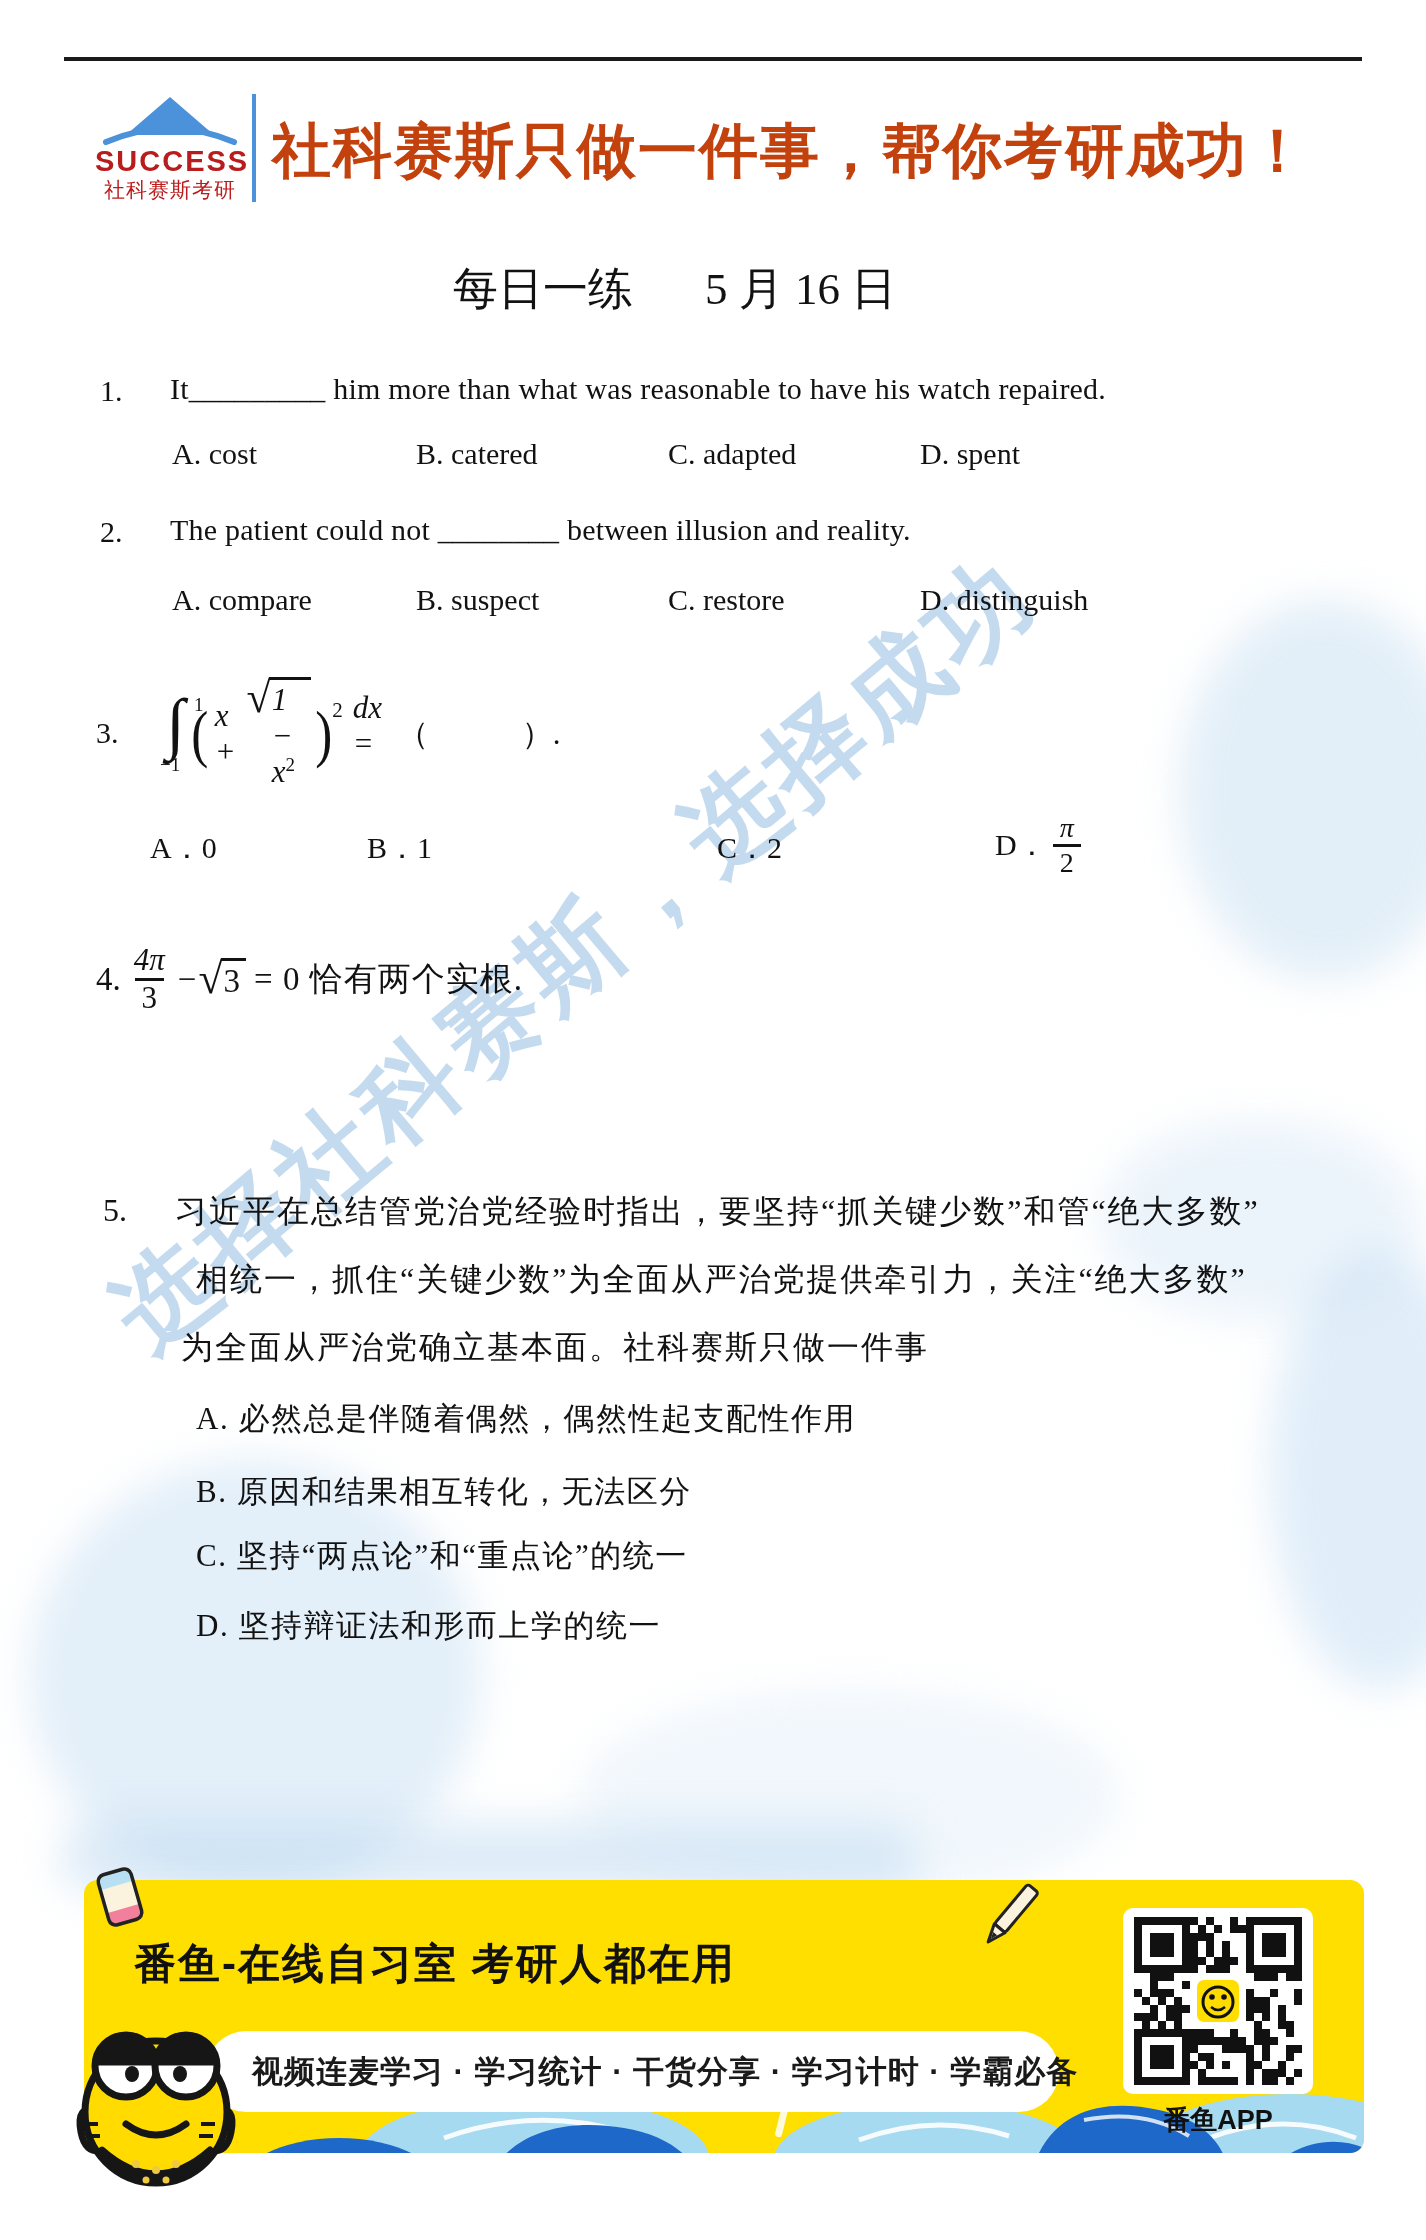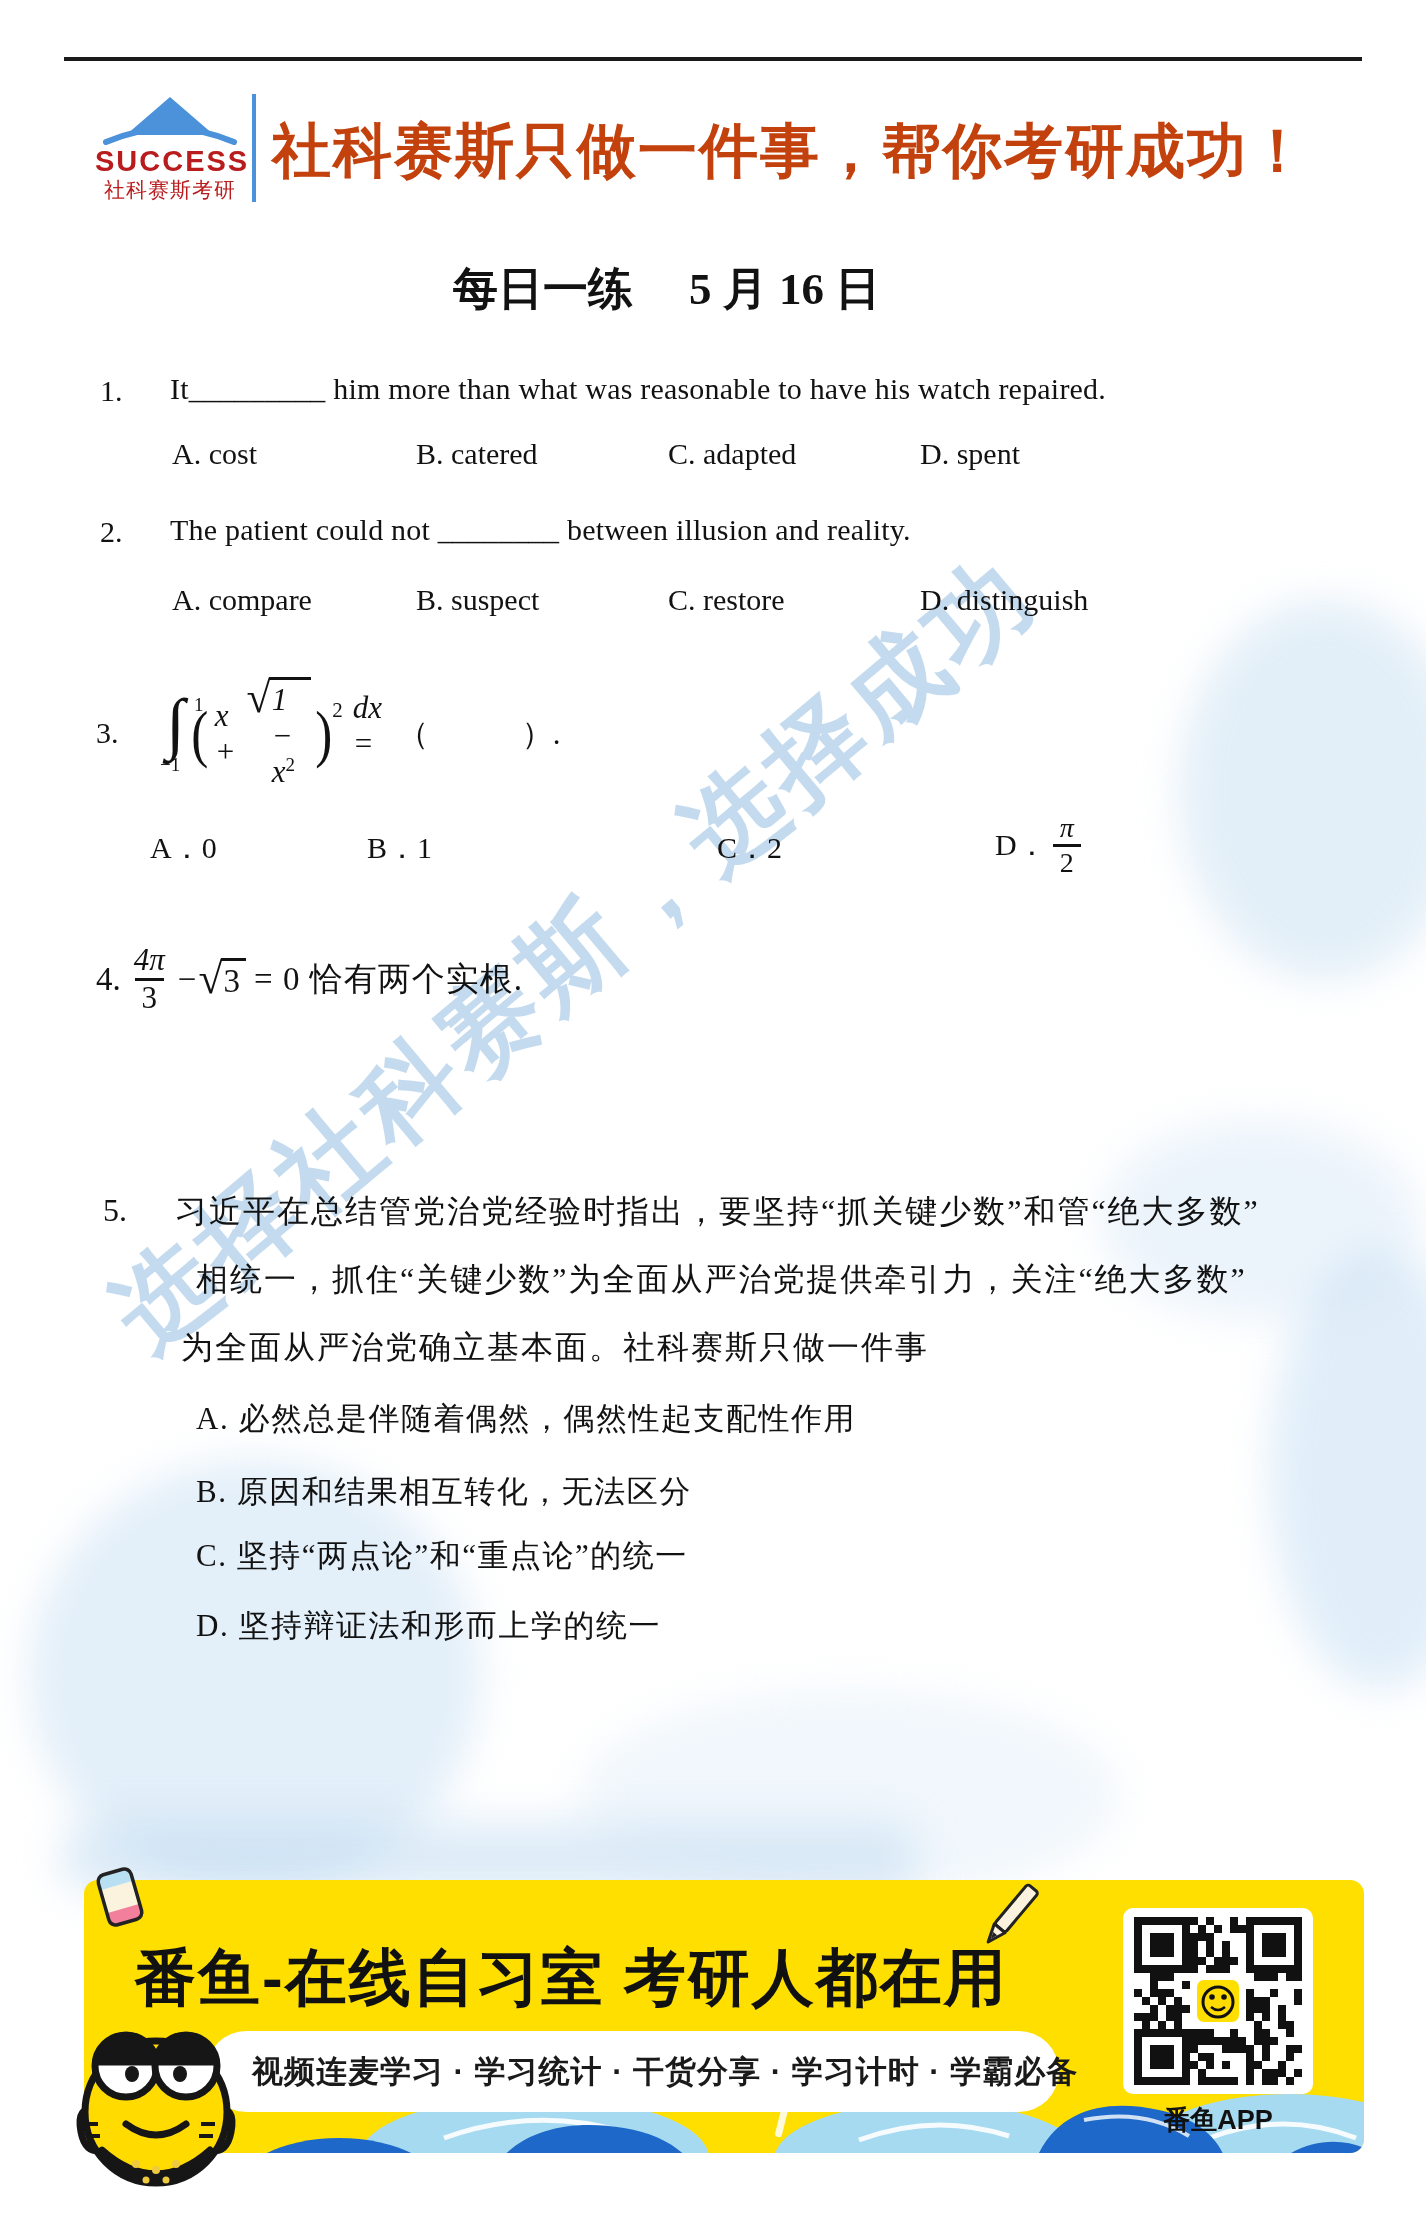--- a/index.html
+++ b/index.html
@@ -20,21 +20,21 @@
   .z2{position:absolute;z-index:2;}
   
   .top-rule{left:64px;top:57px;width:1298px;height:3.5px;background:#1a1a1a;}
   .logo{left:95px;top:95px;width:150px;text-align:center;font-family:"Liberation Sans","DejaVu Sans",sans-serif;color:#b91c1c;}
   .logo .brand{font-size:29px;font-weight:800;letter-spacing:2px;line-height:1.0;margin-top:-2px;}
   .logo .brand-sub{font-size:21px;font-weight:400;margin-top:0;letter-spacing:1px;}
   .divider{left:252px;top:94px;width:4px;height:108px;background:#4b92da;}
   .slogan{left:272px;top:112px;font-family:"Liberation Sans","DejaVu Sans",sans-serif;
      font-weight:900;font-size:59px;letter-spacing:2px;color:#c2410c;white-space:nowrap;}
   
-  .title{left:453px;top:259px;display:flex;gap:56px;font-size:45px;font-weight:700;white-space:nowrap;}
+  .title{left:453px;top:259px;display:flex;gap:72px;font-size:45px;font-weight:400;white-space:nowrap;}
   
   .qnum{position:absolute;font-size:30px;}
   .stem{position:absolute;font-size:30px;letter-spacing:.2px;white-space:nowrap;}
   .opts{position:absolute;left:0;width:1426px;height:46px;font-size:30px;}
   .opts span{position:absolute;white-space:pre;}
   .opt-a{left:172px;} .opt-b{left:416px;} .opt-c{left:668px;} .opt-d{left:920px;}
   .q3o-a{left:150px;} .q3o-b{left:367px;} .q3o-c{left:717px;}
   
   .math-row{position:absolute;display:flex;align-items:center;font-size:31px;}
   .int-wrap{position:relative;width:52px;height:84px;}
@@ -50,21 +50,21 @@
   .pow2{font-size:21px;position:relative;top:-24px;left:-2px;}
   .frac{display:inline-flex;flex-direction:column;align-items:center;line-height:1.12;vertical-align:middle;margin:0 6px;}
   .frac .fnum{padding:0 7px;}
   .frac .fden{border-top:3px solid #121212;padding:0 7px;}
   .cn{letter-spacing:2px;white-space:nowrap;}
   .q5line{position:absolute;font-size:32px;letter-spacing:2px;white-space:nowrap;}
   .q5opt{position:absolute;left:196px;font-size:31px;letter-spacing:1.5px;white-space:nowrap;}
   
   .banner{left:84px;top:1880px;width:1280px;height:273px;background:#ffdf00;border-radius:14px;overflow:hidden;}
   .headline{position:absolute;left:50px;top:56px;font-family:"Liberation Sans","DejaVu Sans",sans-serif;
-     font-weight:900;font-size:62px;letter-spacing:2px;color:#111;white-space:nowrap;z-index:3;}
+     font-weight:900;font-size:42px;letter-spacing:2px;color:#111;white-space:nowrap;z-index:3;}
   .pill{position:absolute;left:122px;top:151px;width:853px;height:81px;background:#fff;border-radius:42px;
      display:flex;align-items:center;padding-left:46px;box-sizing:border-box;z-index:3;}
   .pill .feat{font-family:"Liberation Sans","DejaVu Sans",sans-serif;font-weight:700;font-size:31px;
      color:#1a1a1a;letter-spacing:1px;white-space:nowrap;}
   .qr-card{position:absolute;left:1039px;top:28px;width:190px;height:186px;background:#fff;border-radius:10px;
      display:flex;align-items:center;justify-content:center;z-index:3;}
   .app-label{position:absolute;left:1039px;top:222px;width:190px;text-align:center;
      font-family:"Liberation Sans","DejaVu Sans",sans-serif;font-weight:800;font-size:27px;color:#111;z-index:3;}
   .waves{position:absolute;left:0;bottom:0;width:1280px;height:95px;z-index:2;}
   .deco{position:absolute;z-index:4;}

